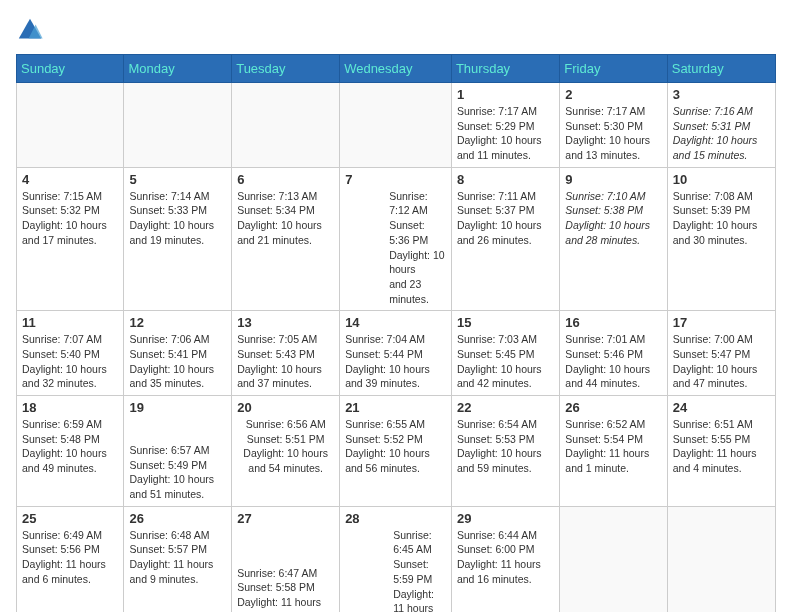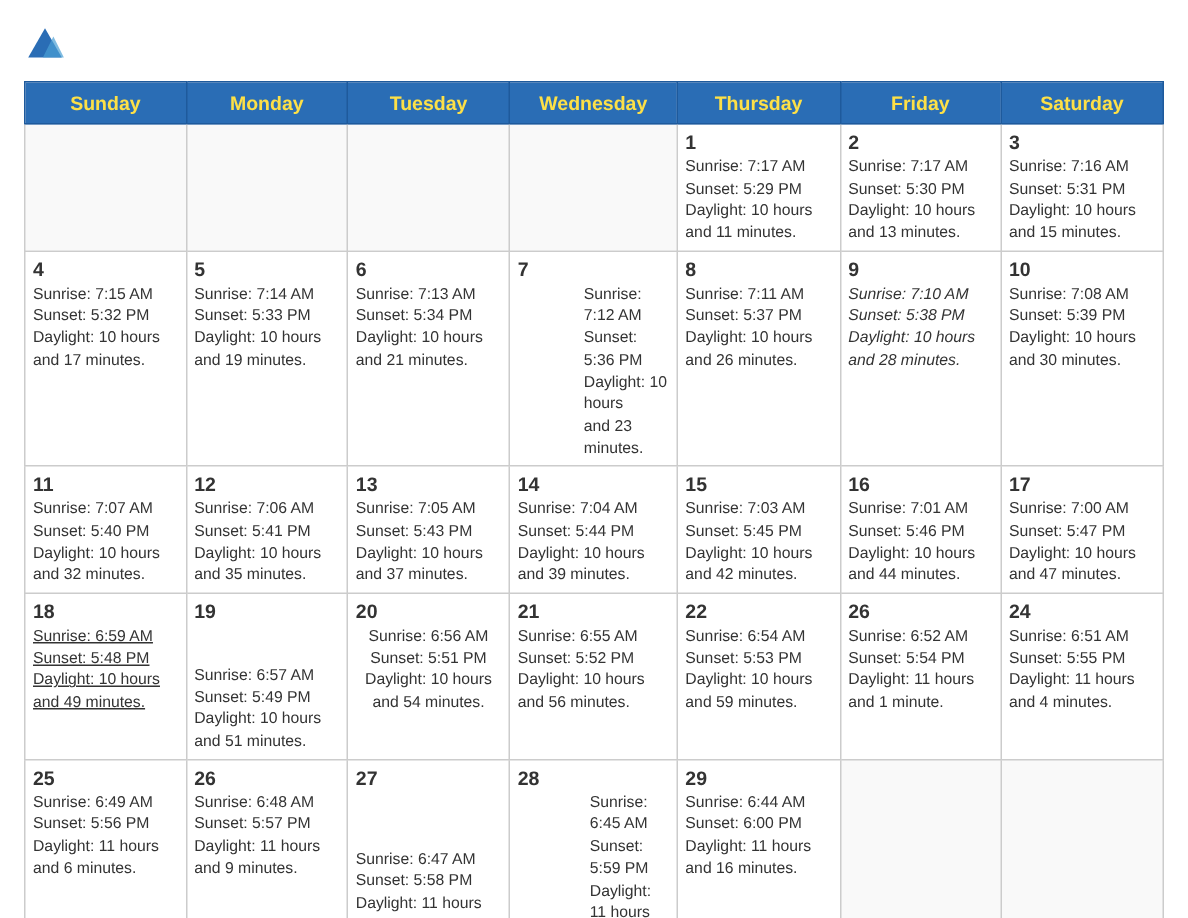--- a/index.html
+++ b/index.html
@@ -53,25 +53,25 @@
       font-size: 16px;
       color: #555;
     }
     table {
       width: 100%;
       border-collapse: collapse;
       font-size: 11px;
     }
     thead tr th {
       background-color: #2a6db5;
-      color: #fde047;
+      color: #5eead4;
       padding: 6px 4px;
-      text-align: center;
+      text-align: left;
       font-size: 13px;
-      font-weight: bold;
+      font-weight: normal;
       border: 1px solid #1e5a9c;
     }
     tbody tr td {
       border: 1px solid #ccc;
       vertical-align: top;
       padding: 4px 5px;
       height: 80px;
       width: 113px;
       background: #fff;
     }
@@ -141,21 +141,21 @@
         </td>
         <td>
           <span class="day-number">2</span>
           <div class="day-info" style="white-space: pre-line;">Sunrise: 7:17 AM
 Sunset: 5:30 PM
 Daylight: 10 hours
 and 13 minutes.</div>
         </td>
         <td>
           <span class="day-number">3</span>
-          <div class="day-info" style="white-space: pre-line;">Sunrise: 7:16 AM
+          <div class="day-info" style="white-space: pre-line; font-style: italic;">Sunrise: 7:16 AM
 Sunset: 5:31 PM
 Daylight: 10 hours
 and 15 minutes.</div>
         </td>
       </tr>
       <tr>
         <td>
           <span class="day-number">4</span>
           <div class="day-info" style="white-space: pre-line;">Sunrise: 7:15 AM
 Sunset: 5:32 PM
@@ -252,21 +252,21 @@
           <span class="day-number">17</span>
           <div class="day-info" style="white-space: pre-line;">Sunrise: 7:00 AM
 Sunset: 5:47 PM
 Daylight: 10 hours
 and 47 minutes.</div>
         </td>
       </tr>
       <tr>
         <td>
           <span class="day-number">18</span>
-          <div class="day-info" style="white-space: pre-line; text-decoration: underline;">Sunrise: 6:59 AM
+          <div class="day-info" style="white-space: pre-line;">Sunrise: 6:59 AM
 Sunset: 5:48 PM
 Daylight: 10 hours
 and 49 minutes.</div>
         </td>
         <td>
           <span class="day-number">19</span>
           <div class="day-info" style="white-space: pre-line; margin-top: 28px;">Sunrise: 6:57 AM
 Sunset: 5:49 PM
 Daylight: 10 hours
 and 51 minutes.</div>

